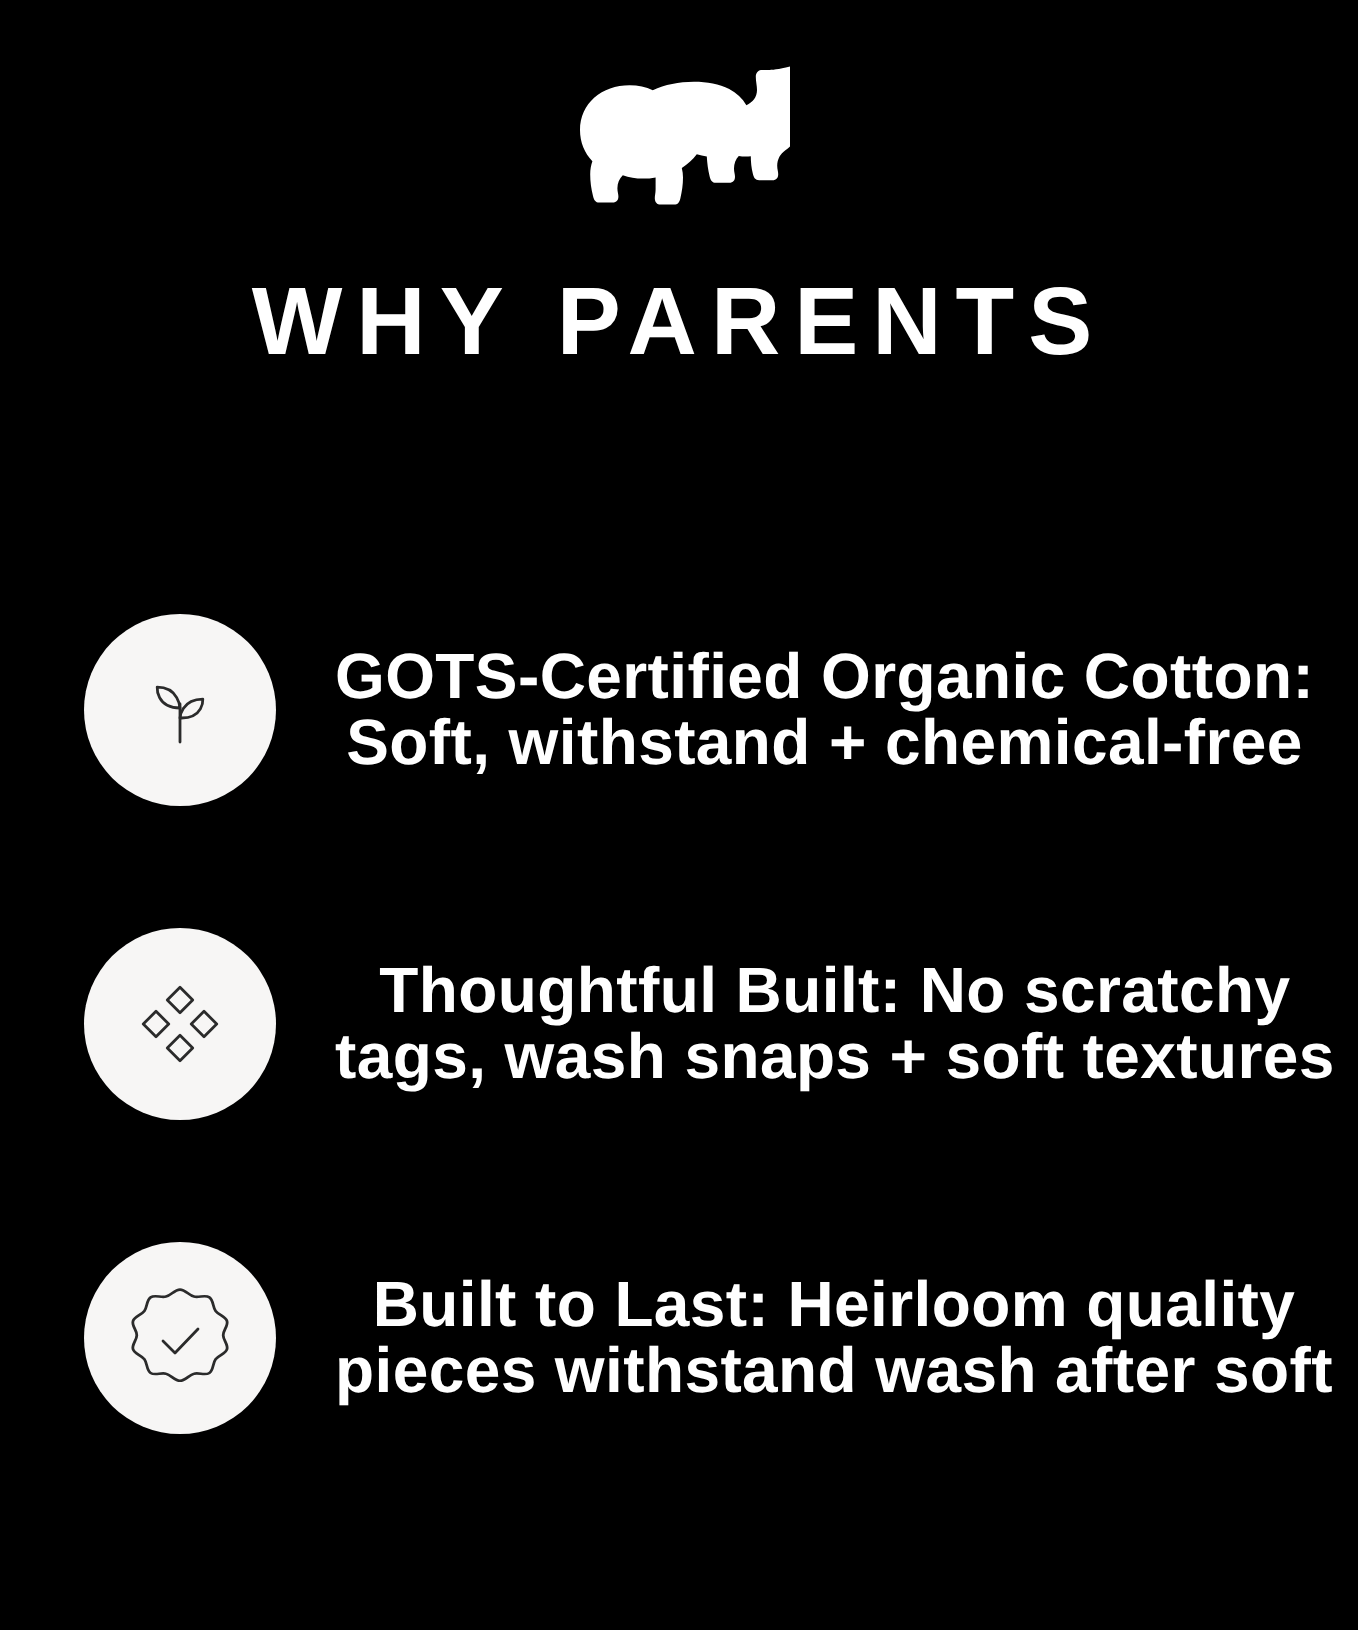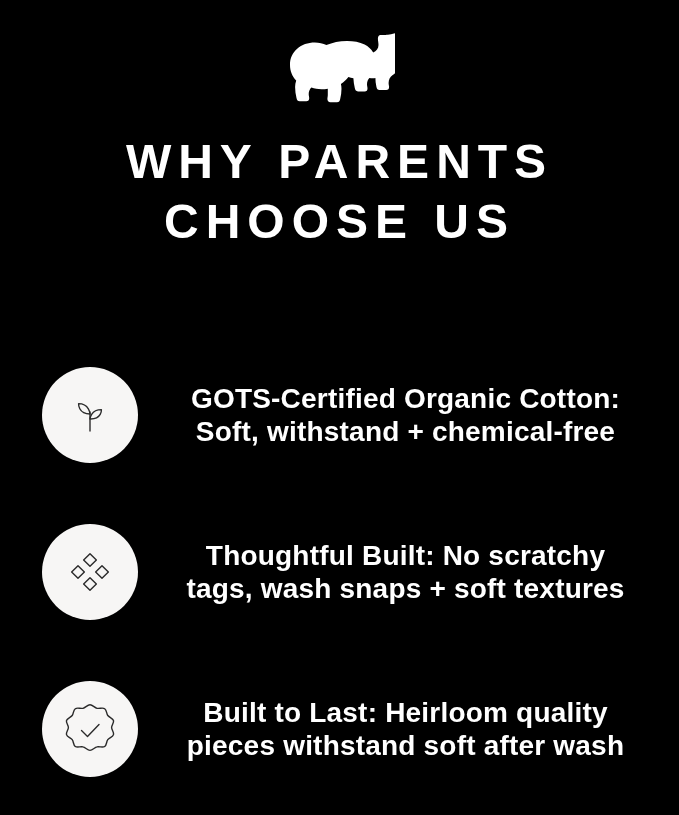--- a/index.html
+++ b/index.html
@@ -72,21 +72,21 @@
     justify-content: center;
   }
   .icon-circle svg { display: block; }
 
   .feature-text {
     flex: 1 1 auto;
     margin-left: 30px;
     padding-right: 6px;
     text-align: center;
     color: #ffffff;
-    font-size: 28px;
+    font-size: 32px;
     line-height: 33px;
     font-weight: bold;
     letter-spacing: 0.2px;
   }
   .feature-text .ft-line { display: block; white-space: nowrap; }
 </style>
 </head>
 <body>
 
 <div class="poster">
@@ -105,21 +105,20 @@
         0-1.4-0.5-2.4-0.5-4.2 0-2.4 0.9-4.6 2.4-6.2 1.1 0.2 2.2 0.3 3.4 0.3
         0.9 0 1.8-0.1 2.6-0.2 0 2.9 0.3 5.8 1.0 8.7 0.5 2.1 1.2 3.3 3.2 3.3h6.6
         c2.0 0 2.9-1.2 2.9-3.0 0-1.4-0.5-2.4-0.5-4.2 0-3.3 1.6-6.1 4.1-7.8
         4.6-3.1 7.4-7.8 7.4-13.5 0-4.4-1.4-8.2-3.9-11.2 2.6-2.6 4.1-6.1 4.1-10.1
         0-2.9-0.7-5.6-1.9-7.9C99.9 3.2 97.8 1.7 95.5 2.0z"></path>
     </svg>
   </div>
 
   <h1 class="headline">
     <span class="hl-line">WHY PARENTS</span>
-    <span class="hl-line">CHOOSE US</span>
   </h1>
 
   <div class="features">
 
     <div class="feature-row">
       <div class="icon-circle">
         <svg width="48" height="48" viewBox="0 0 48 48" aria-hidden="true">
           <g fill="none" stroke="#2b2b2b" stroke-width="1.4" stroke-linecap="round" stroke-linejoin="round">
             <path d="M24 40 L24 21"></path>
             <path d="M24 23 C24 23 23.4 12.6 12.6 12.6 C12.6 12.6 12.0 23.0 24 23 Z"></path>
@@ -164,18 +163,18 @@
               C9.2 46.9 9.7 43.3 8.2 41.2 C6.7 39.1 3.2 38.4 2.5 35.9
               C1.8 33.5 4.4 31.1 4.4 28.5 C4.4 25.9 1.8 23.5 2.5 21.1
               C3.2 18.6 6.7 17.9 8.2 15.8 C9.7 13.7 9.2 10.1 11.3 8.6
               C13.4 7.1 16.5 8.9 19.0 8.2 C21.4 7.6 23.4 4.5 26 4.5 Z" transform="translate(0,-2.5) scale(1,0.95)"></path>
             <path d="M17.5 27.5 L23.5 33.5 L35.0 21.5"></path>
           </g>
         </svg>
       </div>
       <div class="feature-text">
         <span class="ft-line">Built to Last: Heirloom quality</span>
-        <span class="ft-line">pieces withstand soft after wash</span>
+        <span class="ft-line">pieces withstand wash after soft</span>
       </div>
     </div>
 
   </div>
 </div>
 
 </body></html>

